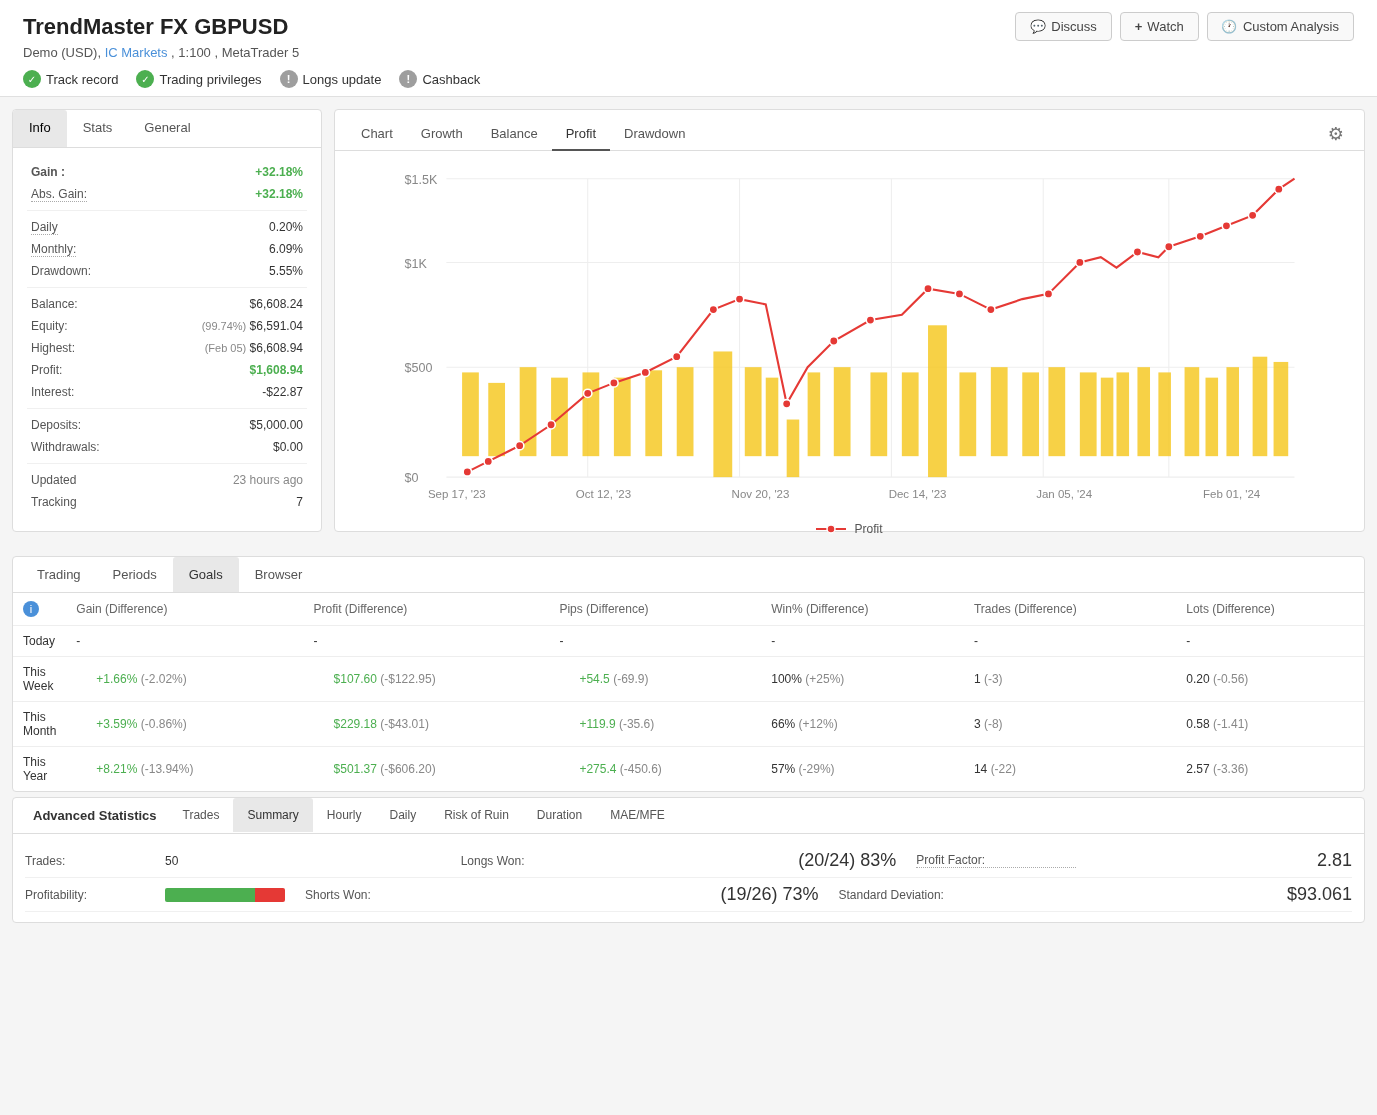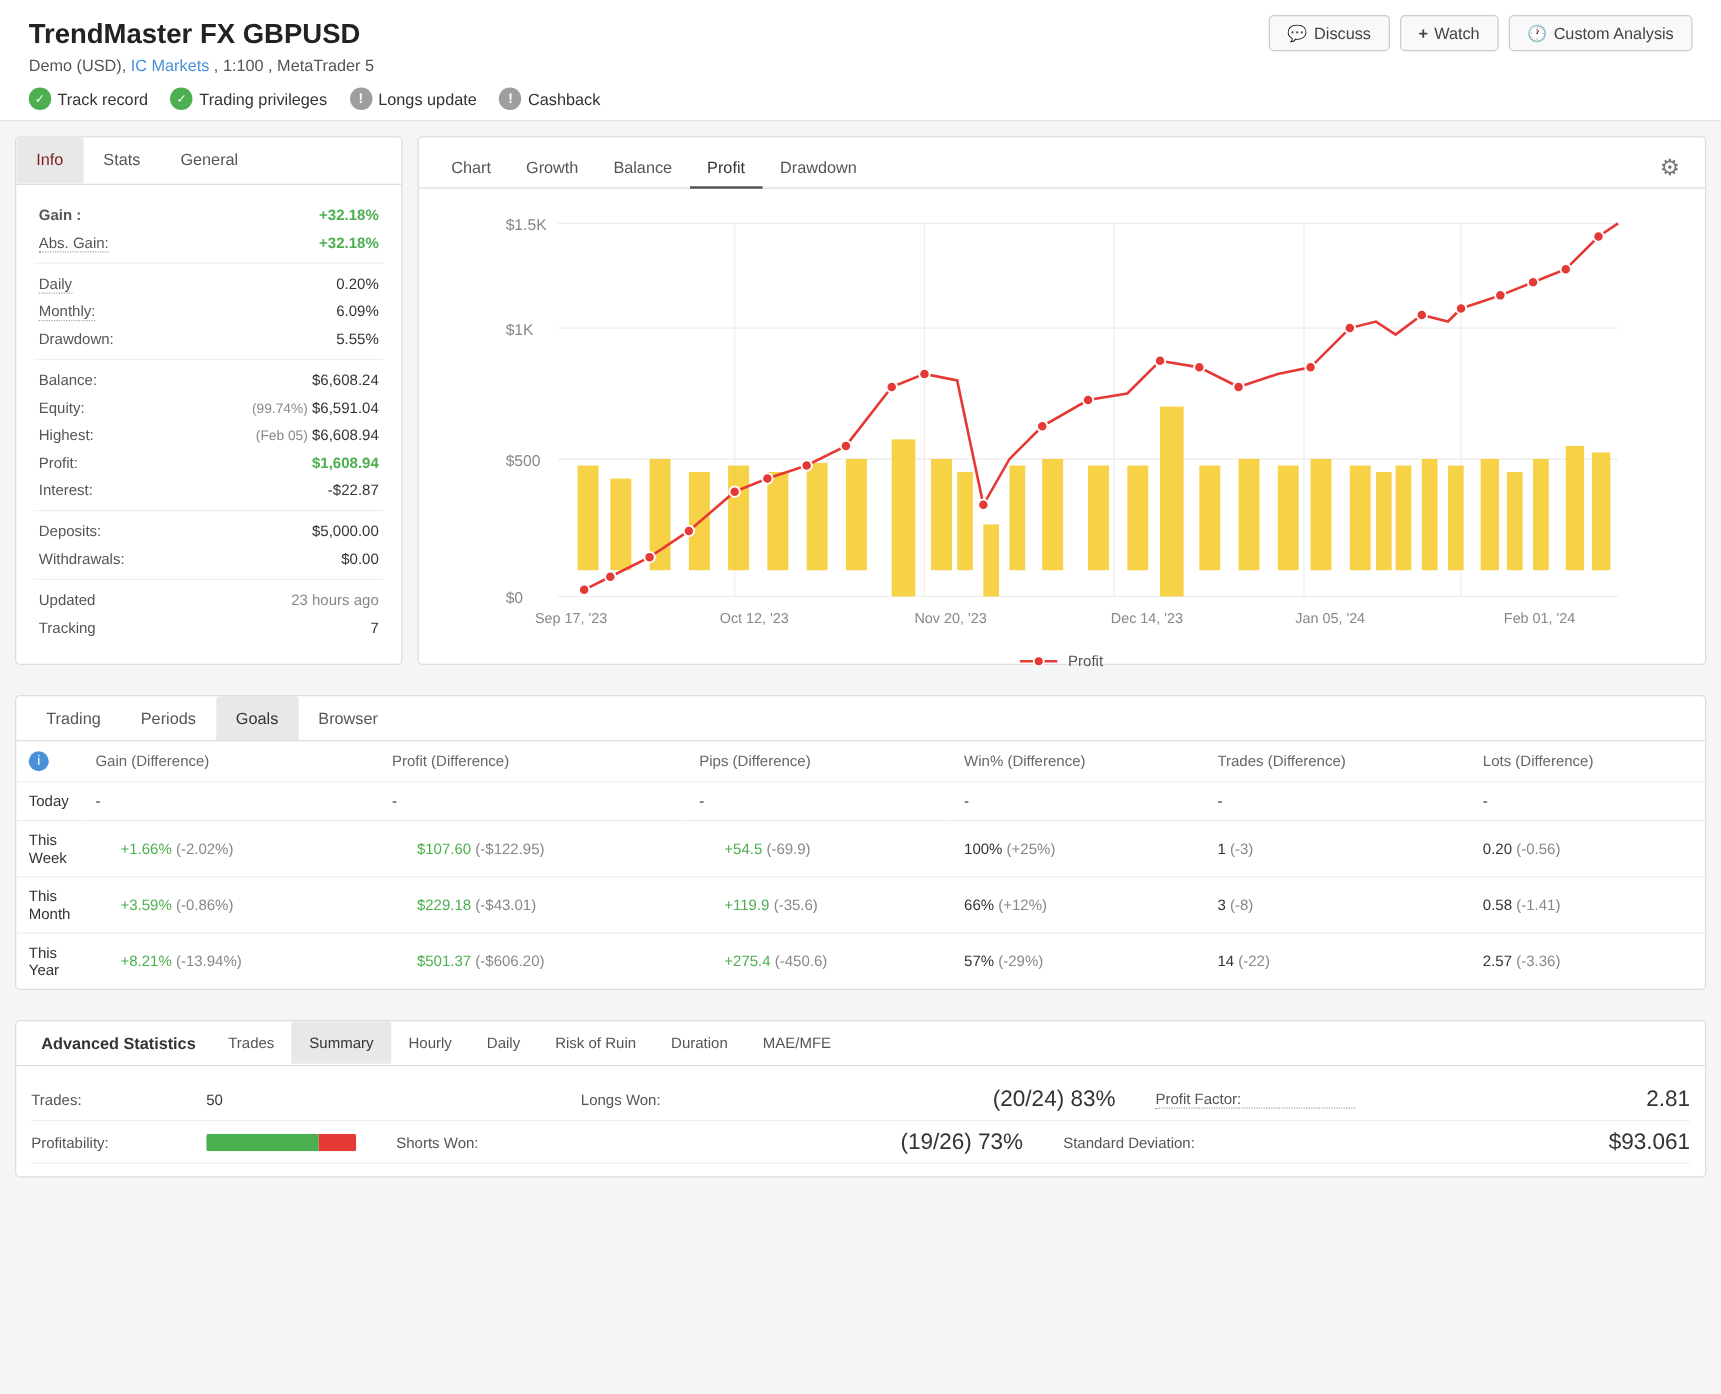--- a/index.html
+++ b/index.html
@@ -15,36 +15,36 @@
     .badges { display: flex; gap: 18px; margin-top: 10px; flex-wrap: wrap; }
     .badge { display: flex; align-items: center; gap: 5px; font-size: 13px; }
     .badge-icon-check { width: 18px; height: 18px; border-radius: 50%; background: #4caf50; display: flex; align-items: center; justify-content: center; color: #fff; font-size: 10px; }
     .badge-icon-warn { width: 18px; height: 18px; border-radius: 50%; background: #9e9e9e; display: flex; align-items: center; justify-content: center; color: #fff; font-size: 11px; font-weight: bold; }
 
     .main { display: flex; gap: 0; padding: 12px; gap: 12px; }
     
     .left-panel { width: 310px; min-width: 310px; background: #fff; border: 1px solid #ddd; border-radius: 4px; }
     .tab-bar { display: flex; border-bottom: 1px solid #ddd; }
     .tab { padding: 10px 16px; cursor: pointer; font-size: 13px; color: #555; border-bottom: 2px solid transparent; }
-    .tab.active { background: #e8e8e8; border-radius: 3px 3px 0 0; color: #7f1d1d; font-weight: 500; }
+    .tab.active { background: #e8e8e8; border-radius: 3px 3px 0 0; color: #000000; font-weight: 500; }
     
     .info-content { padding: 12px; }
     
     .right-panel { flex: 1; background: #fff; border: 1px solid #ddd; border-radius: 4px; }
     .chart-tab-bar { display: flex; align-items: center; padding: 8px 12px 0; border-bottom: 1px solid #ddd; gap: 0; }
     .chart-tab { padding: 8px 14px; cursor: pointer; font-size: 13px; color: #555; border-bottom: 2px solid transparent; margin-bottom: -1px; }
     .chart-tab.active { color: #333; border-bottom: 2px solid #555; font-weight: 500; }
     .chart-settings { margin-left: auto; color: #777; cursor: pointer; font-size: 18px; padding: 4px 8px; }
     
     .chart-area { padding: 12px; position: relative; height: 380px; }
     .chart-svg { width: 100%; height: 100%; }
     
     .chart-legend { display: flex; align-items: center; gap: 8px; justify-content: center; padding-bottom: 8px; font-size: 12px; color: #555; }
 
-    .bottom-sections { padding: 12px; display: flex; flex-direction: column; gap: 24px; }
+    .bottom-sections { padding: 12px; display: flex; flex-direction: column; gap: 5px; }
 
     .trading-section { background: #fff; border: 1px solid #ddd; border-radius: 4px; }
     .trading-tabs { display: flex; border-bottom: 1px solid #ddd; padding: 0 8px; }
     .trading-tab { padding: 10px 16px; cursor: pointer; font-size: 13px; color: #555; }
     .trading-tab.active { background: #e8e8e8; border-radius: 3px 3px 0 0; color: #333; font-weight: 500; }
     
     .trading-table { width: 100%; border-collapse: collapse; font-size: 12px; }
     .trading-table th { padding: 8px 10px; text-align: left; color: #666; font-weight: normal; border-bottom: 1px solid #eee; }
     .trading-table td { padding: 8px 10px; border-bottom: 1px solid #eee; }
     .trading-table tr:last-child td { border-bottom: none; }
@@ -52,21 +52,21 @@
     .gray { color: #888; }
     
     .advanced-section { background: #fff; border: 1px solid #ddd; border-radius: 4px; }
     .advanced-tabs { display: flex; border-bottom: 1px solid #ddd; padding: 0 8px; align-items: flex-start; }
     .advanced-title { font-weight: bold; font-size: 13px; padding: 10px 12px; }
     .advanced-tab { padding: 10px 14px; cursor: pointer; font-size: 12px; color: #555; }
     .advanced-tab.active { background: #e8e8e8; border-radius: 3px 3px 0 0; color: #333; font-weight: 500; }
     .stat-row { display: flex; width: 100%; padding: 6px 0; border-bottom: 1px solid #f0f0f0; align-items: center; }
     .stat-label { font-size: 12px; color: #555; width: 140px; }
     .stat-value { font-size: 12px; color: #333; flex: 1; }
-    .stat-label2 { font-size: 12px; color: #555; width: 160px; margin-left: 32px; }
+    .stat-label2 { font-size: 12px; color: #555; width: 160px; margin-left: 20px; }
     .stat-value2 { font-size: 18px; color: #333; text-align: right; flex: 1; }
     
     .profitability-bar { display: flex; width: 120px; height: 14px; border-radius: 2px; overflow: hidden; }
     .profit-green { background: #4caf50; }
     .profit-red { background: #e53935; }
     
     .info-table { width: 100%; }
     .info-table td { padding: 3px 4px; font-size: 12px; vertical-align: top; }
     .info-table td:first-child { color: #555; white-space: nowrap; }
     .info-table td:last-child { text-align: right; }

